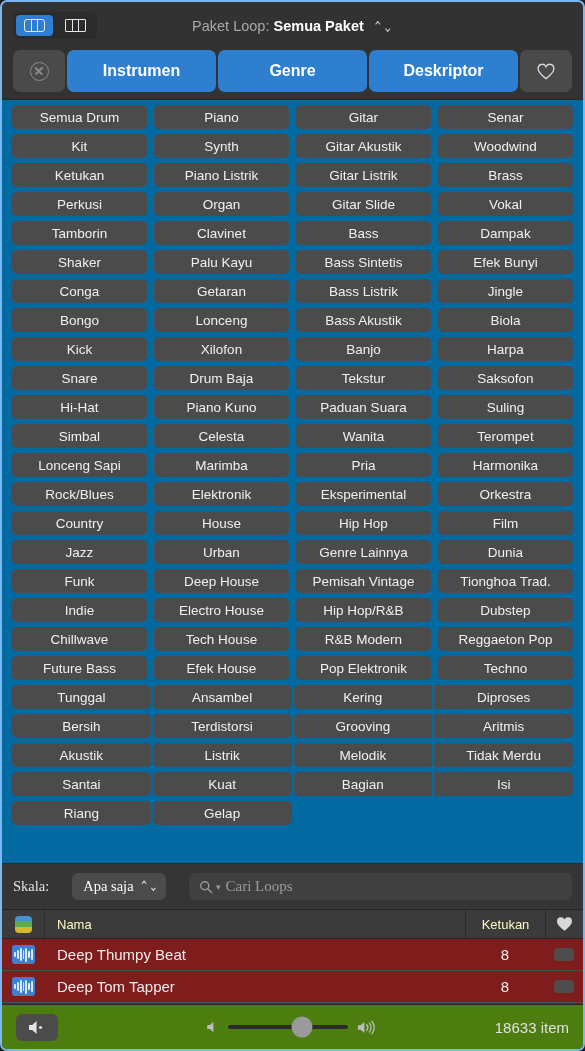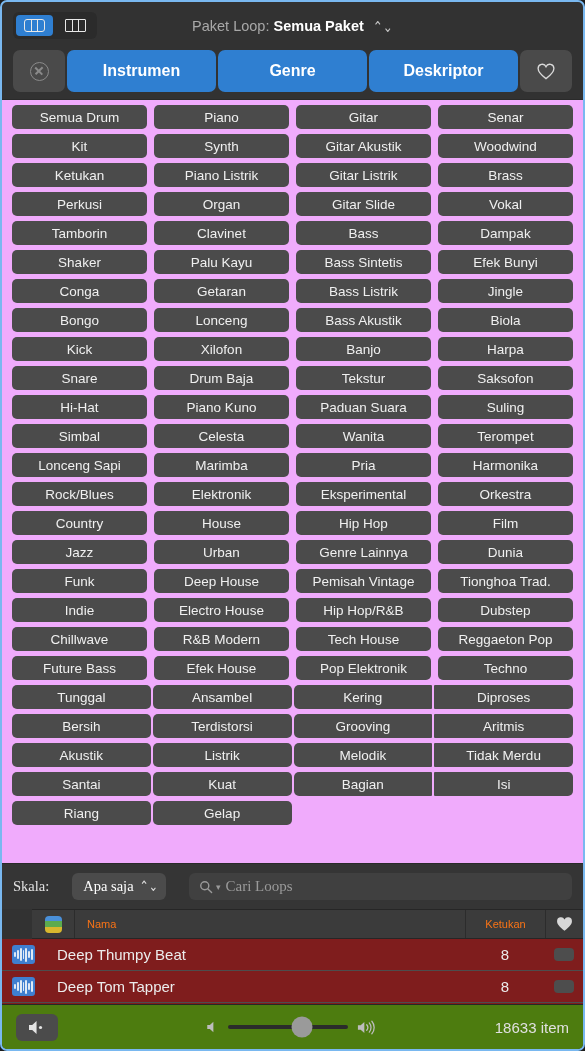--- a/index.html
+++ b/index.html
@@ -94,21 +94,21 @@
   }
   .xcircle::before { transform: rotate(45deg); }
   .xcircle::after  { transform: rotate(-45deg); }
   .heart {
     width: 18px; height: 17px;
   }
 
   
   .gridwrap {
     flex: 1 1 auto;
-    background: #f0abfc;
+    background: #0369a1;
     border-top: 1px solid #2a2a2a;
     padding: 5px 10px 6px 10px;
     overflow: hidden;
   }
   .krow {
     display: flex;
     gap: 7px;
     margin-bottom: 5px;
   }
   .krow.tight { gap: 2px; }
@@ -164,21 +164,21 @@
   .searchfield .smallchev { color: #9a9a9a; font-size: 9px; margin-left:-2px; }
   .searchfield .ph { color: #9a9a9a; font-size: 15px; }
 
   
   .tablehdr {
     flex: 0 0 30px;
     display: flex; align-items: center;
     background: #3b3b3b;
     border-top: 1px solid #262626;
     border-bottom: 1px solid #262626;
-    color: #f97316; font-size: 11px; margin-left: 30px;
+    color: #fef9c3; font-size: 13px;
   }
   .th { display:flex; align-items:center; height:100%; }
   .th.icon { flex: 0 0 43px; justify-content:center; border-right:1px solid #2c2c2c; }
   .stripes { width: 17px; height: 17px; border-radius: 4px; overflow:hidden; display:flex; flex-direction:column; }
   .stripes i { flex:1; }
   .th.name { flex: 1 1 auto; padding-left: 12px; }
   .th.beat { flex: 0 0 80px; justify-content:center; border-left:1px solid #2c2c2c;}
   .th.fav  { flex: 0 0 38px; justify-content:center; border-left:1px solid #2c2c2c;}
 
   .rows { flex: 0 0 65px; overflow:hidden; background:#7f1d1d; }
@@ -513,24 +513,24 @@
         </div>
         <div class="kcell">
           <button class="kbtn">Dubstep</button>
         </div>
       </div>
       <div class="krow">
         <div class="kcell">
           <button class="kbtn">Chillwave</button>
         </div>
         <div class="kcell">
+          <button class="kbtn">Tech House</button>
+        </div>
+        <div class="kcell">
           <button class="kbtn">R&amp;B Modern</button>
-        </div>
-        <div class="kcell">
-          <button class="kbtn">Tech House</button>
         </div>
         <div class="kcell">
           <button class="kbtn">Reggaeton Pop</button>
         </div>
       </div>
       <div class="krow">
         <div class="kcell">
           <button class="kbtn">Future Bass</button>
         </div>
         <div class="kcell">

